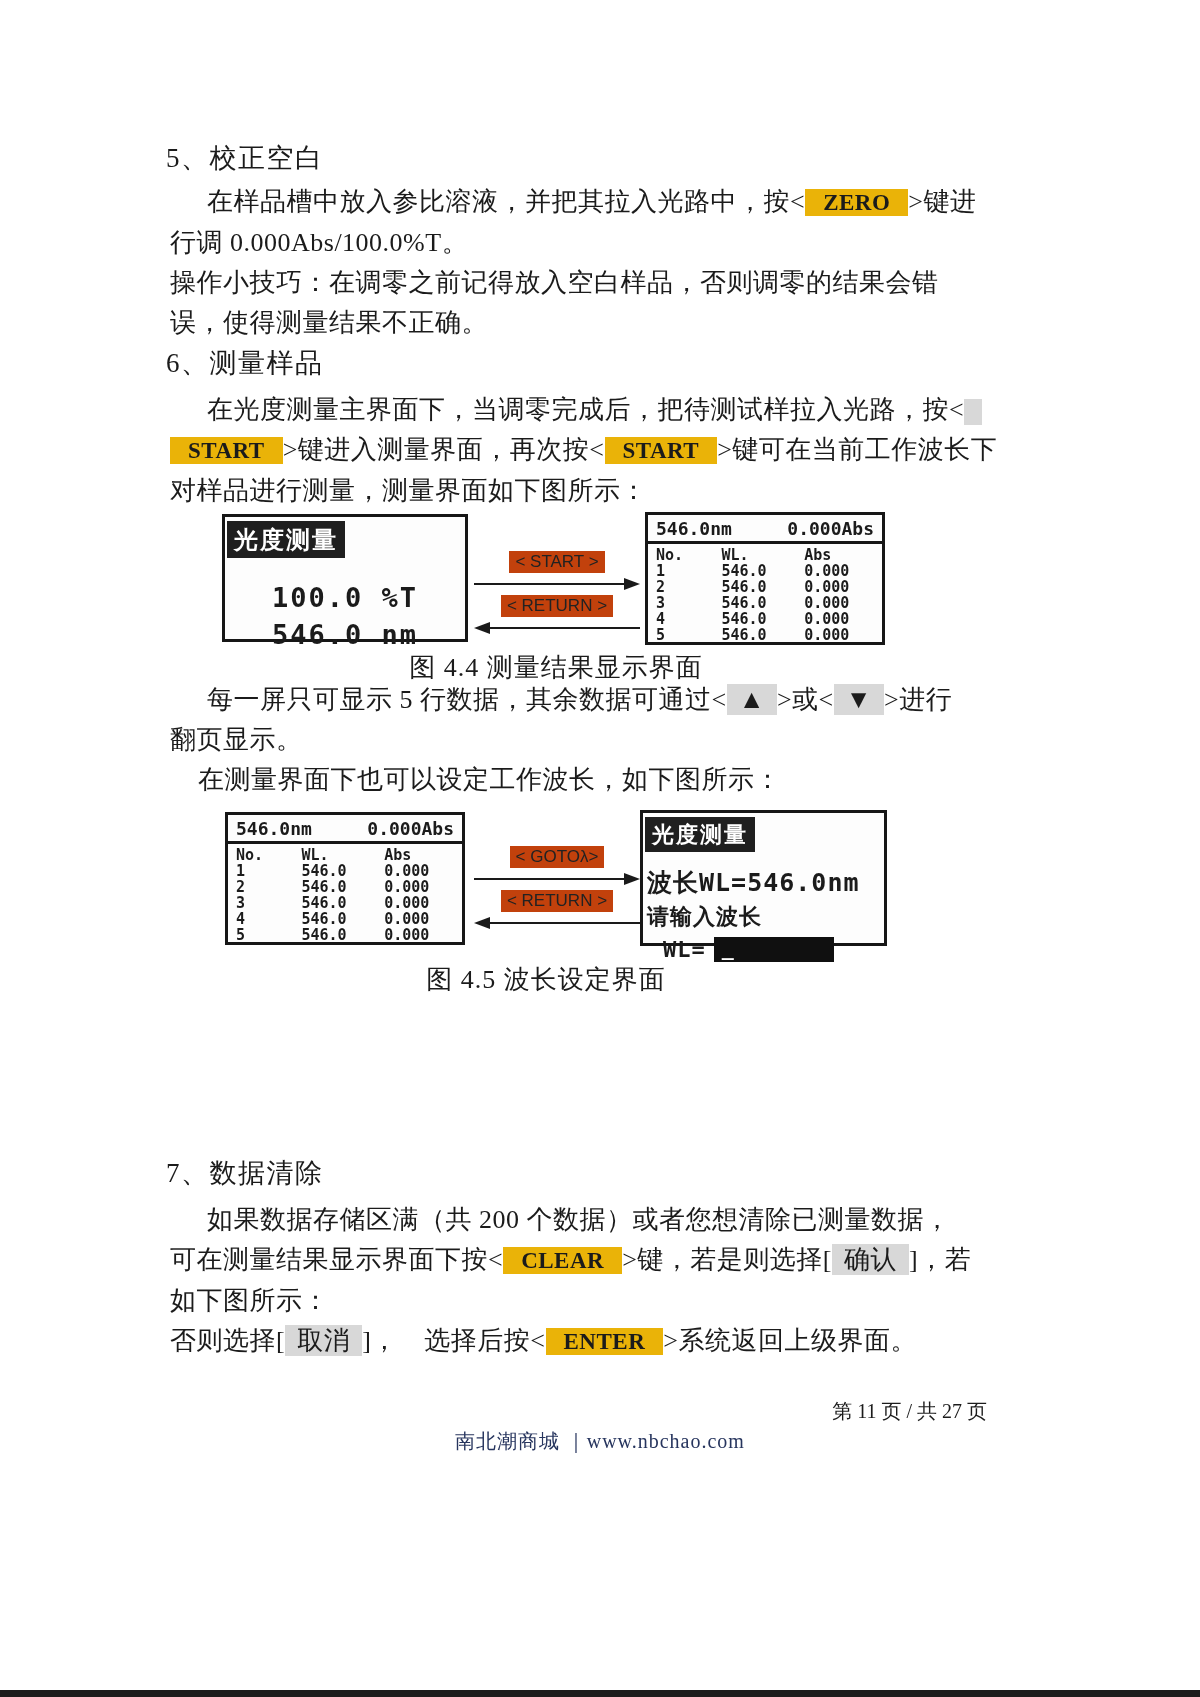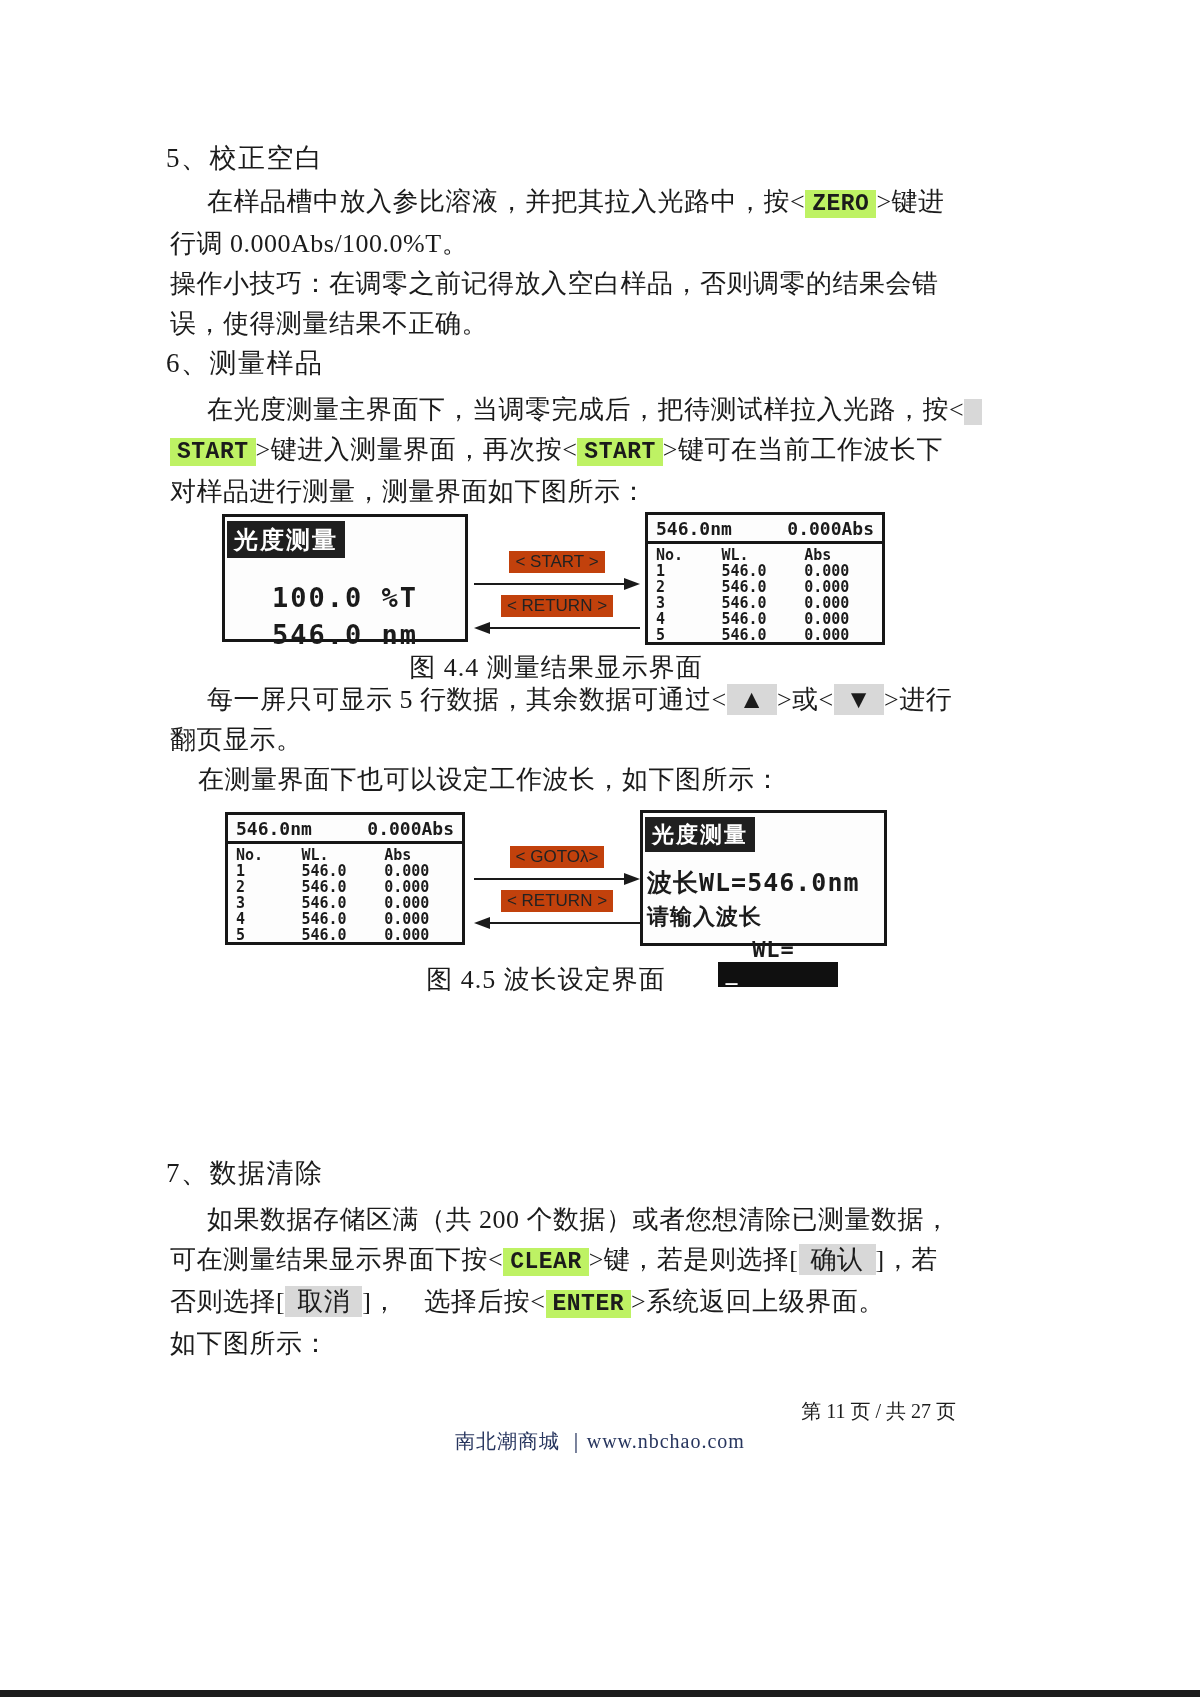--- a/index.html
+++ b/index.html
@@ -3,22 +3,22 @@
 <meta charset="utf-8">
 <style>
   html,body{margin:0;padding:0;}
   body{width:1200px;height:1697px;position:relative;background:#ffffff;
        font-family:"Liberation Serif",serif;color:#1b1b1b;overflow:hidden;}
   .abs{position:absolute;}
   .bt{font-size:26px;line-height:40px;letter-spacing:0.5px;white-space:nowrap;}
   .indent{padding-left:37px;}
   .indent-sm{padding-left:28px;}
   .heading{font-size:27px;letter-spacing:1.5px;white-space:nowrap;}
-  .key{background:#bef264;font-family:Liberation Mono, monospace;font-weight:bold;
-       font-size:23px;padding:1px 7px;}
+  .key{background:#eab308;font-family:Liberation Serif, serif;font-weight:bold;
+       font-size:23px;padding:1px 18px;}
   .keycn{background:#d8d8d8;padding:1px 12px;}
   .stub{display:inline-block;background:#d8d8d8;width:18px;height:26px;vertical-align:middle;}
   .lcd{position:absolute;border:3px solid #161616;background:#fdfdfd;box-sizing:border-box;}
   .lcd-title{display:inline-block;background:#1f1f1f;color:#ffffff;
        font-family:"DejaVu Sans Mono",monospace;font-weight:bold;font-size:24px;
        padding:3px 7px 2px;margin:4px 0 12px 2px;letter-spacing:2px;}
   .lcd-big{font-family:"DejaVu Sans Mono",monospace;font-weight:bold;font-size:27px;
        text-align:center;letter-spacing:2px;}
   .ds-head{display:flex;justify-content:space-between;font-family:"DejaVu Sans Mono",monospace;
        font-weight:bold;font-size:18px;padding:3px 8px 2px;border-bottom:3px solid #161616;}
@@ -175,33 +175,33 @@
   <svg class="abs" style="left:0;top:70px;" width="166" height="14" viewBox="0 0 166 14">
       <line x1="16" y1="7" x2="166" y2="7" stroke="#1a1a1a" stroke-width="2"></line>
       <polygon points="16,1 0,7 16,13" fill="#1a1a1a"></polygon>
     </svg>
 </div>
 
 <div class="lcd" style="left:640px;top:810px;width:247px;height:136px;">
   <div class="lcd-title" style="font-size:22px;">光度测量</div>
   <div class="lcd-line" style="font-size:25px;margin:2px 0 0 4px;">波长WL=546.0nm</div>
   <div class="lcd-line" style="font-size:22px;margin:3px 0 0 4px;">请输入波长</div>
-  <div style="display:flex;align-items:center;margin:5px 0 0 20px;flex-direction:column;">
+  <div style="display:flex;margin:5px 0 0 20px;">
     <span class="lcd-line" style="font-size:22px;">WL=</span>
     <span class="wl-input"><span>_</span></span>
   </div>
 </div>
 
 <div class="abs caption" style="left:222px;top:962px;width:648px;">图 4.5  波长设定界面</div>
 
 <div class="abs heading" style="left:166px;top:1155px;">7、数据清除</div>
 
 <div class="abs" style="left:170px;top:1200px;width:810px;">
   <div class="bt indent"><span>如果数据存储区满（共 200 个数据）或者您想清除已测量数据，</span></div>
   <div class="bt"><span>可在测量结果显示界面下按&lt;</span><span class="key">CLEAR</span><span>&gt;键，若是则选择[</span><span class="keycn">确认</span><span>]，若</span></div>
+  <div class="bt"><span>如下图所示：</span></div>
   <div class="bt"><span>否则选择[</span><span class="keycn">取消</span><span>]，　选择后按&lt;</span><span class="key">ENTER</span><span>&gt;系统返回上级界面。</span></div>
-  <div class="bt"><span>如下图所示：</span></div>
-</div>
-
-<div class="abs footer" style="left:600px;top:1398px;width:356px;text-align:right;">第 11 页 / 共 27 页</div>
+</div>
+
+<div class="abs footer" style="left:631px;top:1398px;width:356px;text-align:right;">第 11 页 / 共 27 页</div>
 <div class="abs footer site" style="left:0;top:1428px;width:1200px;text-align:center;">南北潮商城 ｜www.nbchao.com</div>
 
 <div class="abs" style="left:0;top:1690px;width:1200px;height:7px;background:#1c1c1c;"></div>
 
 </body></html>

